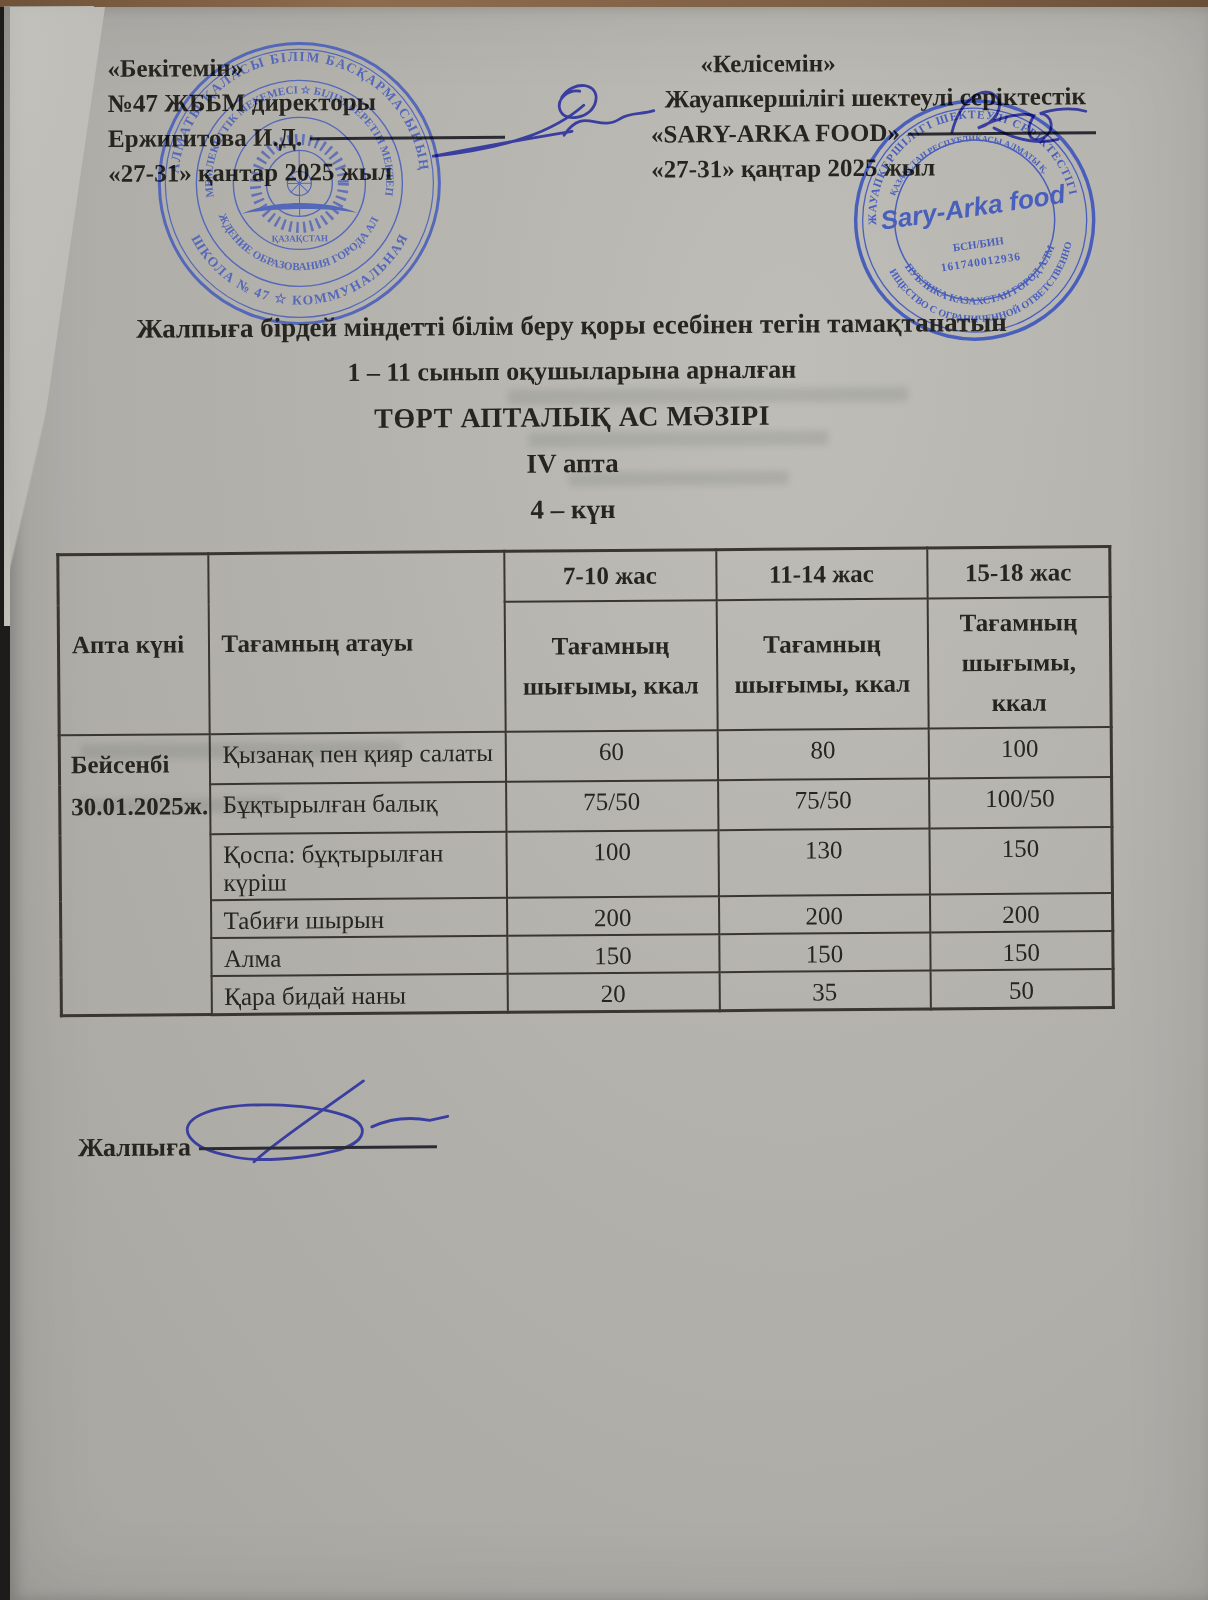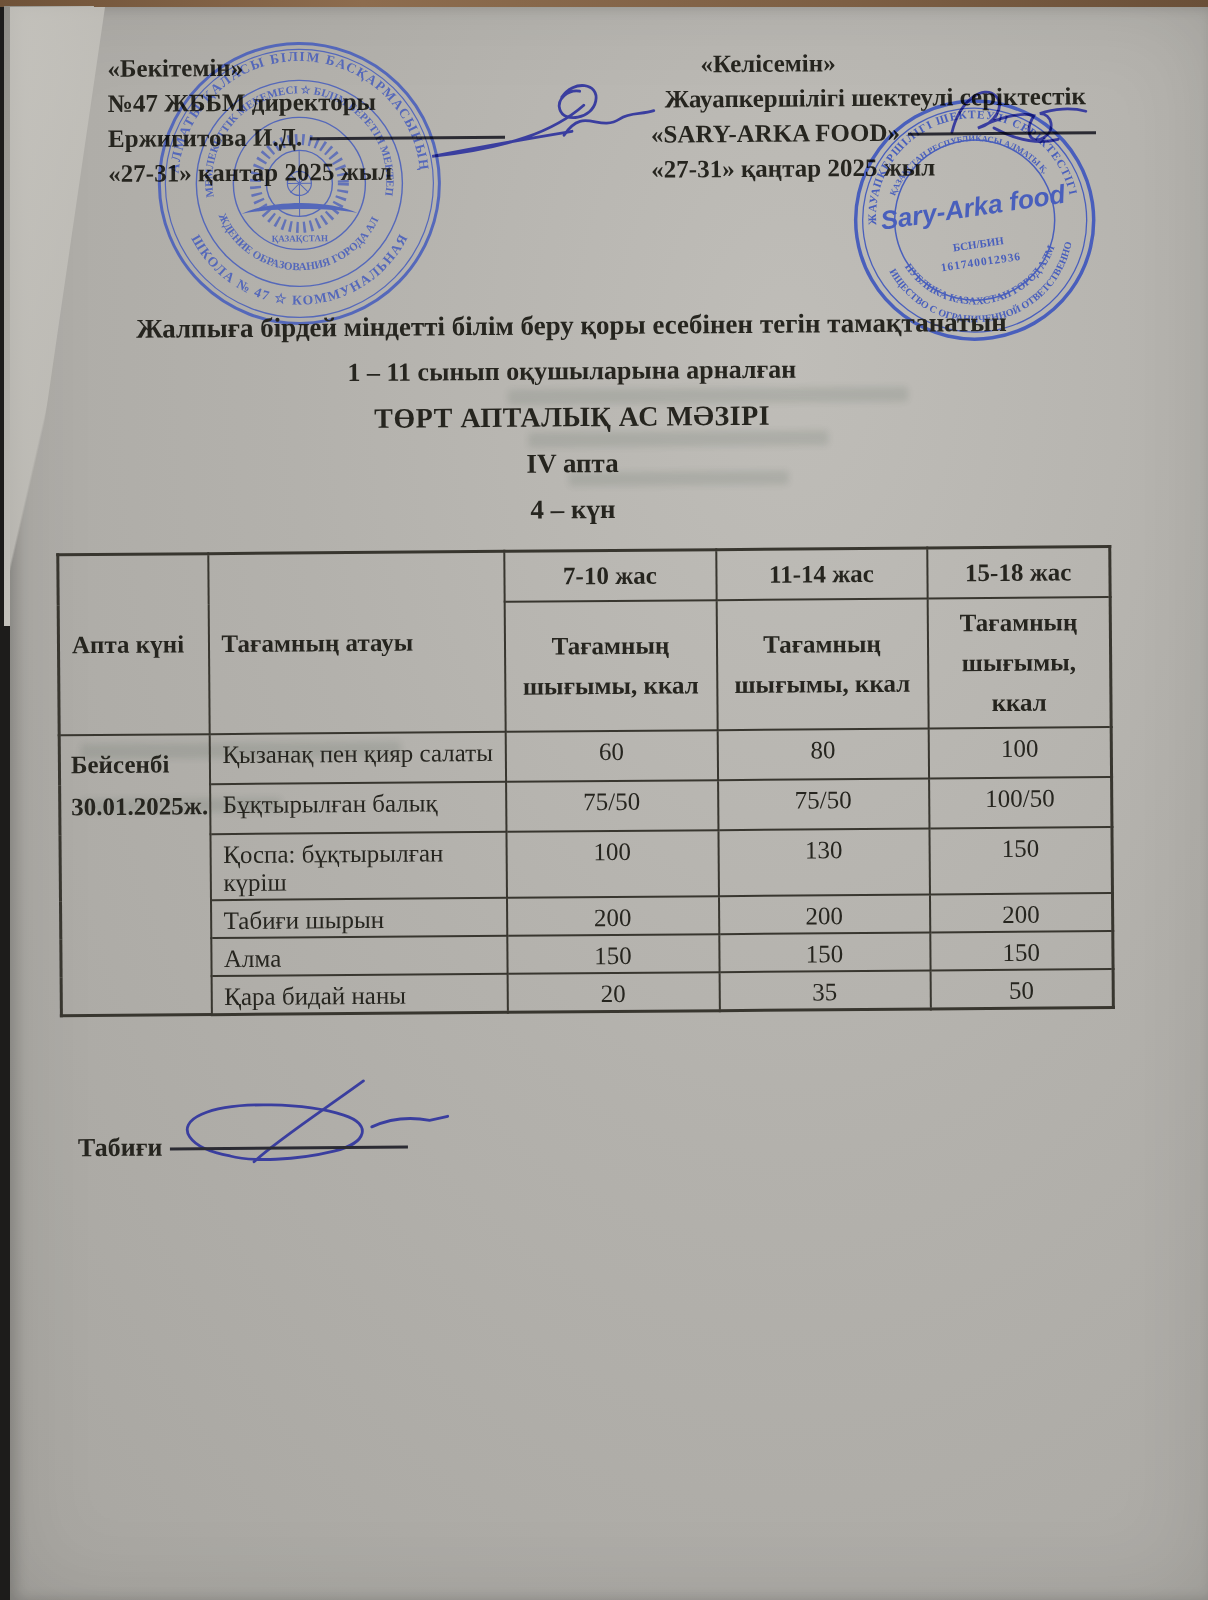--- a/index.html
+++ b/index.html
@@ -215,18 +215,18 @@
           <tr class="r6">
             <td class="dish">Қара бидай наны</td>
             <td class="num">20</td>
             <td class="num">35</td>
             <td class="num">50</td>
           </tr>
         </tbody>
       </table>
 
       <div class="footer-line">
-        <span>Табиғи</span><span class="ink-line" style="width:238px;"></span>
+        <span>Жалпыға</span><span class="ink-line" style="width:238px;"></span>
       </div>
 
     </div>
   </div>
 </div>
 
 </body></html>

